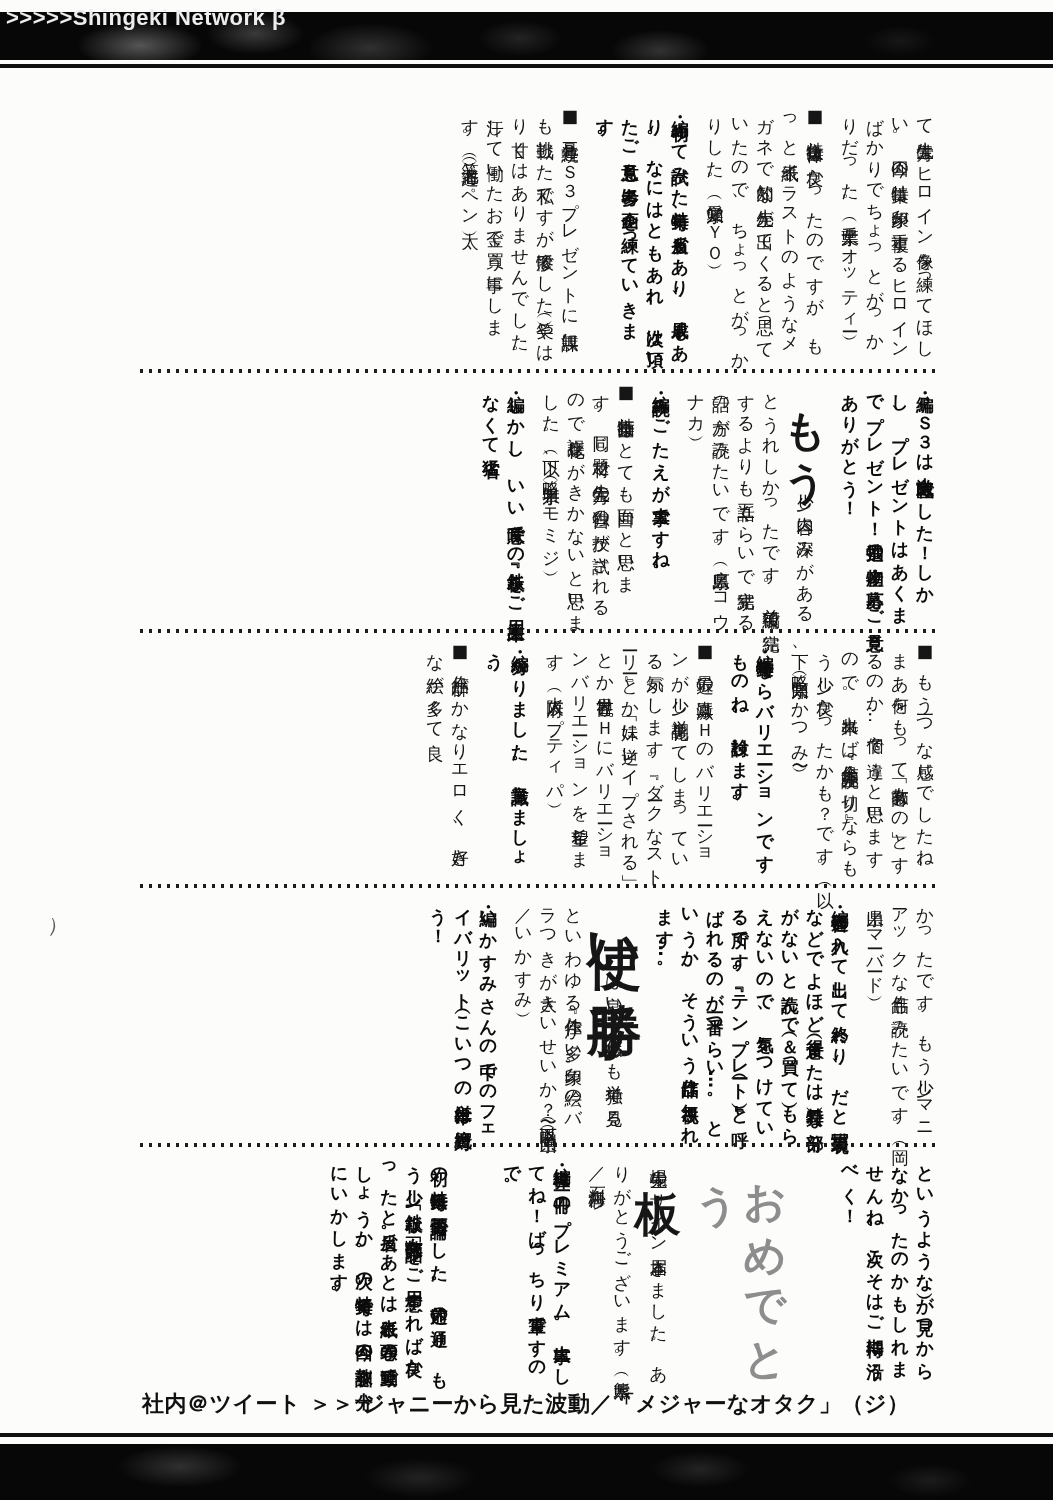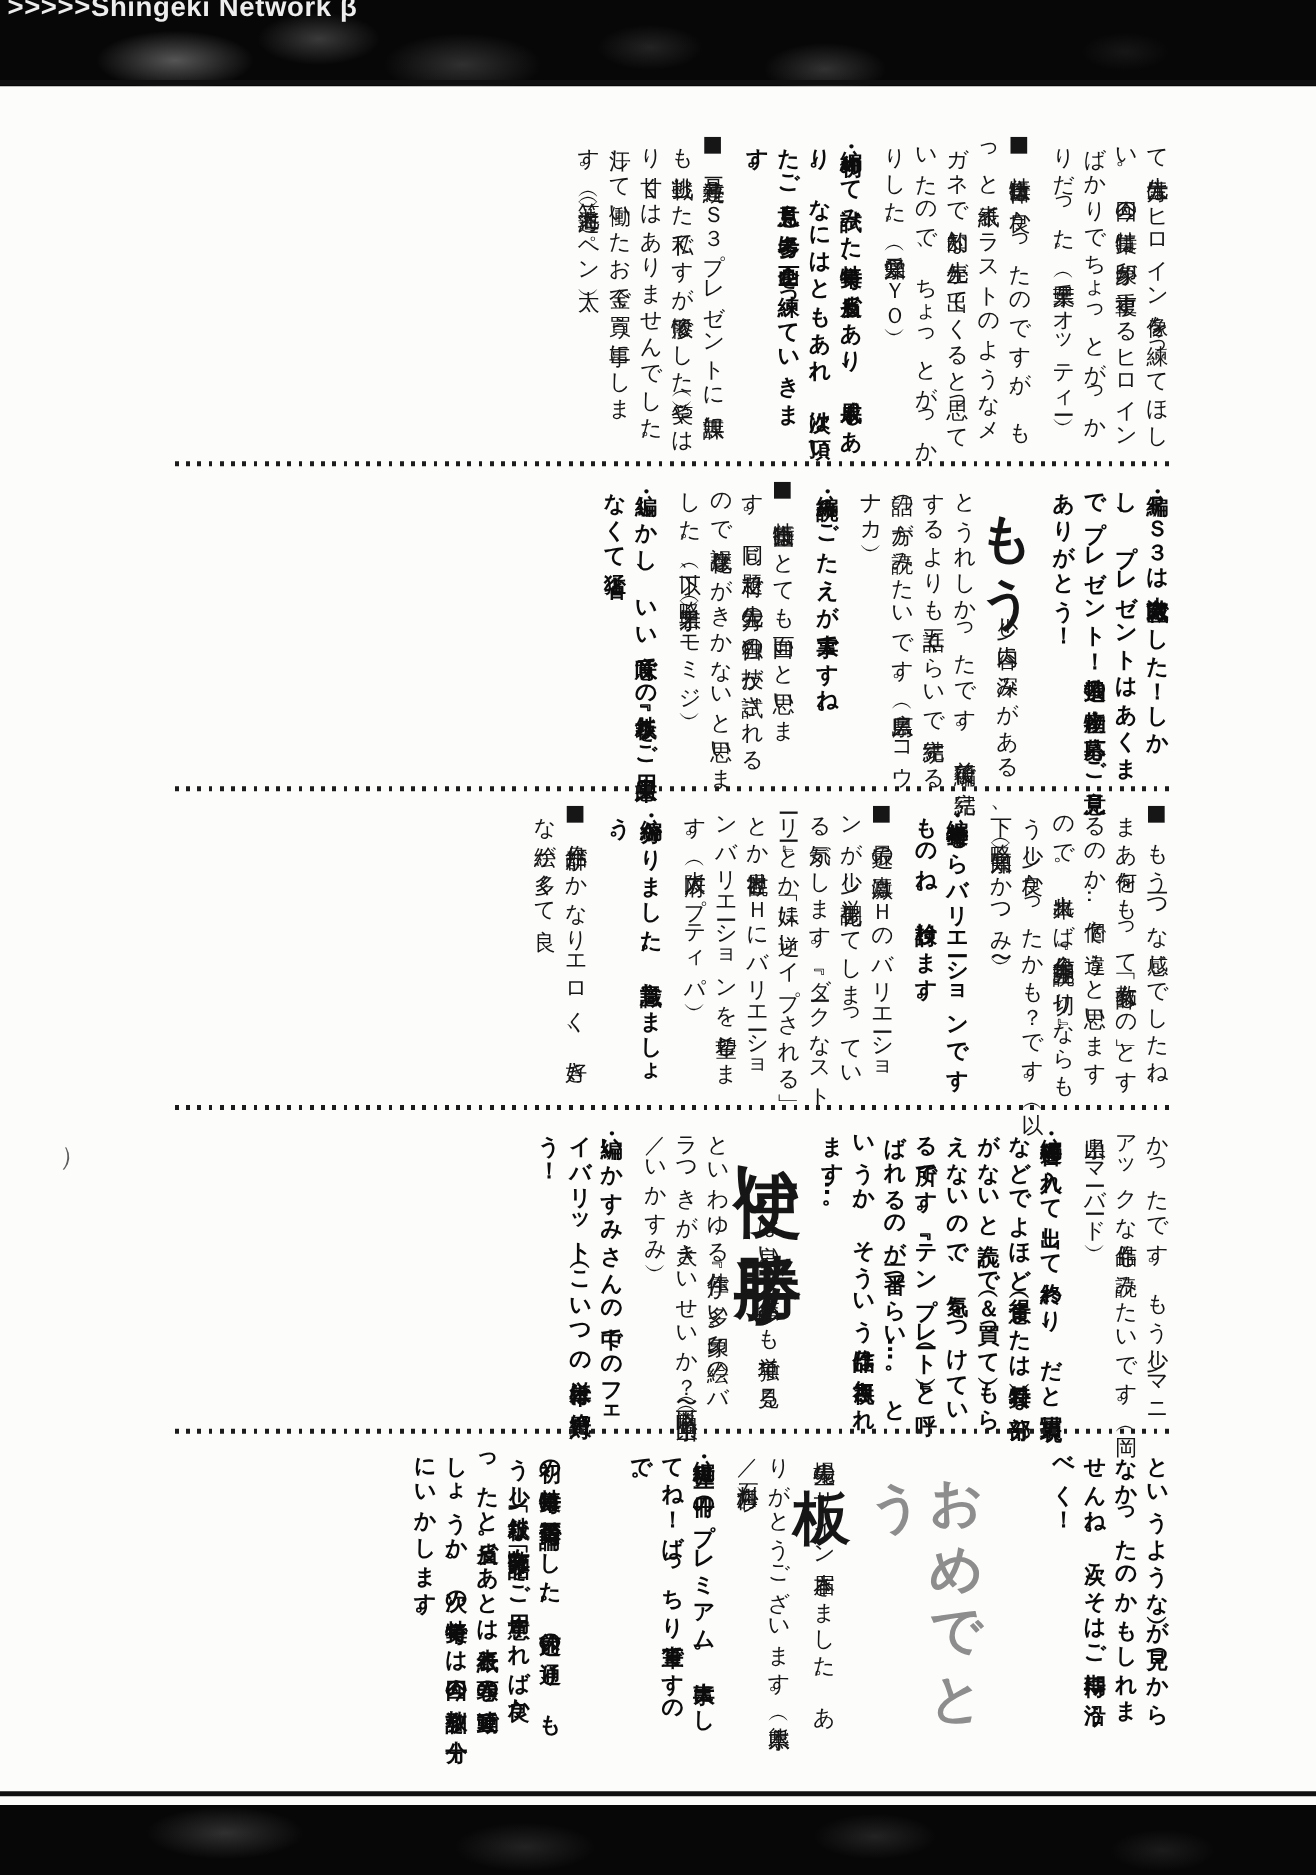--- a/index.html
+++ b/index.html
@@ -1,20 +1,20 @@
 <!DOCTYPE html>
 <html><head>
 <meta charset="utf-8">
 <style>
   html,body{margin:0;padding:0;background:#ffffff;}
   .page{position:relative;width:1053px;height:1500px;background:#fcfcfb;overflow:hidden;
         font-family:"DejaVu Sans",sans-serif;}
 
   
-  .top-band{position:absolute;left:0;top:0;width:1053px;height:69px;
+  .top-band{position:absolute;left:0;top:12px;width:1053px;height:48px;
     background:
       radial-gradient(90px 34px at 140px 70%, rgba(150,150,150,.55), transparent 70%),
       radial-gradient(70px 30px at 255px 45%, rgba(120,120,120,.45), transparent 70%),
       radial-gradient(90px 36px at 370px 75%, rgba(110,110,110,.40), transparent 70%),
       radial-gradient(60px 26px at 520px 55%, rgba(100,100,100,.30), transparent 70%),
       radial-gradient(70px 30px at 660px 80%, rgba(120,120,120,.38), transparent 70%),
       radial-gradient(50px 22px at 900px 60%, rgba(70,70,70,.25), transparent 70%),
       #070707;}
   .bottom-band{position:absolute;left:0;top:1444px;width:1053px;height:56px;
     background:
@@ -105,16 +105,17 @@
   <div class="band band5">
       <div class="segment reply"><span>というような）が見つからなかったのかもしれませんね。次こそはご期待に沿うべく！</span></div>
       <div class="segment display gap-before"><span>おめでとう</span></div>
       <div class="segment letter"><span class="lead l">板</span><span>場先生のサイン本届きました。ありがとうございます。（熊本県／石川海砂）</span></div>
       <div class="segment reply"><span>編・世界に一冊のプレミアム。大事にしてね！ばっちり直筆ですので。</span></div>
       <div class="segment reply gap-before"><span>初の特集号は賛否両論でした。前述の通り、もう少し「鉄板な女教師」「話」をご用意すれば良かったと反省。あとは表紙と巻頭の連動でしょうか。次の特集号では今回の教訓を十分にいかします。</span></div>
     </div>
 
   <div class="stray">）</div>
 
+  <div class="footer-credit">社内＠ツイート ＞＞ ジャニーから見た波動／「メジャーなオタク」（ジ）</div>
   <div class="rule-bottom"></div>
   <div class="bottom-band"></div>
 
 </div>
 
 </body></html>

